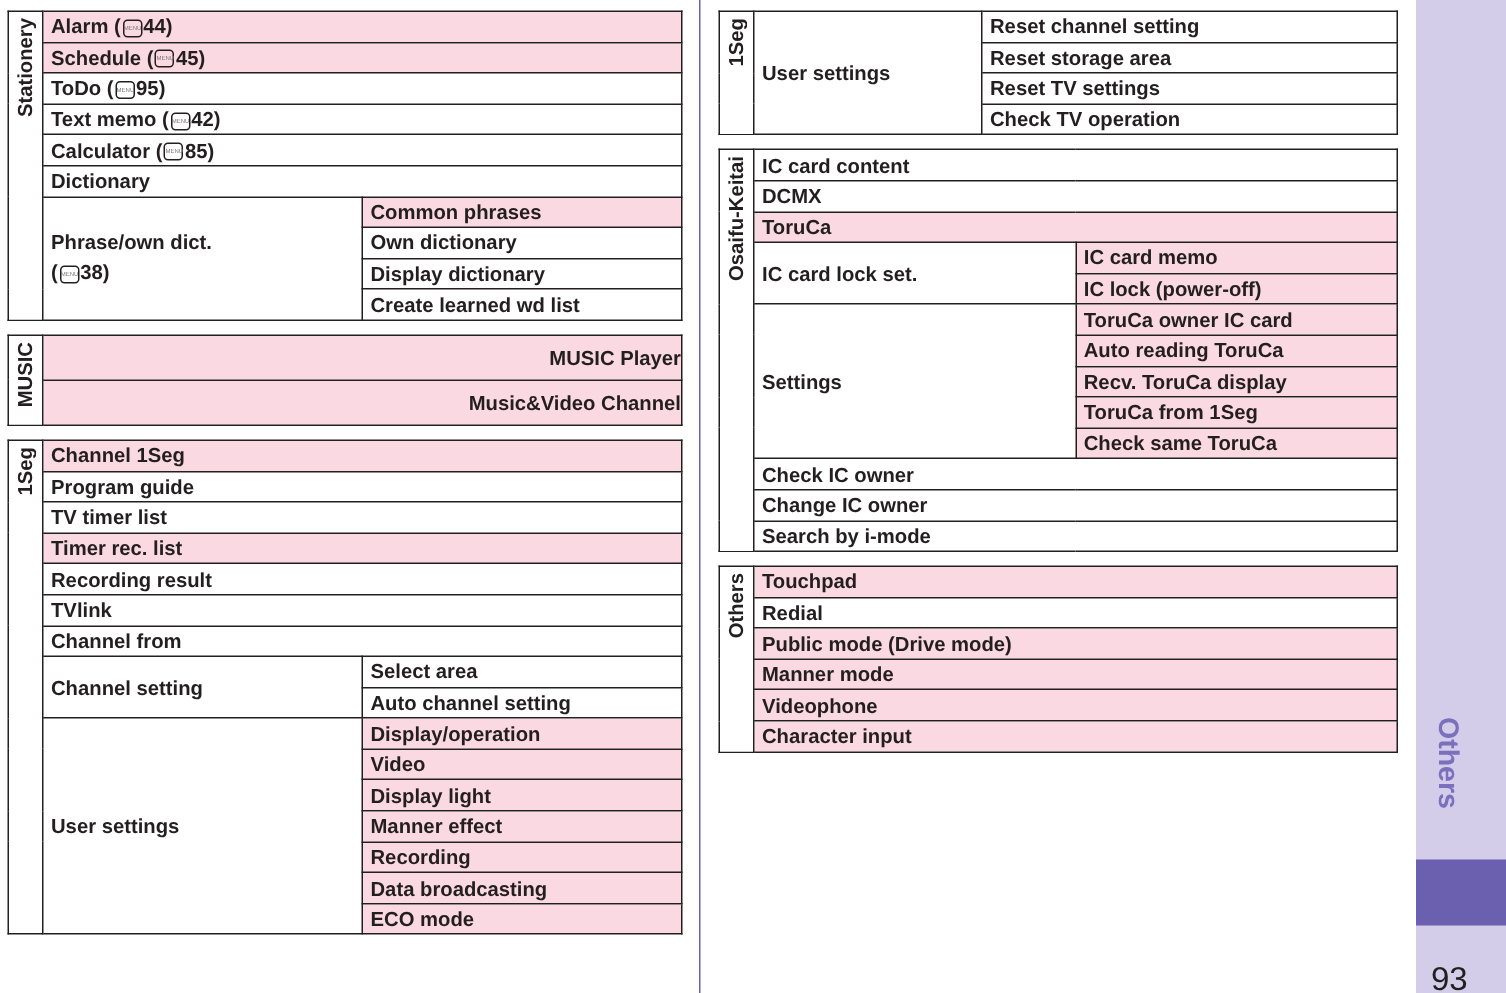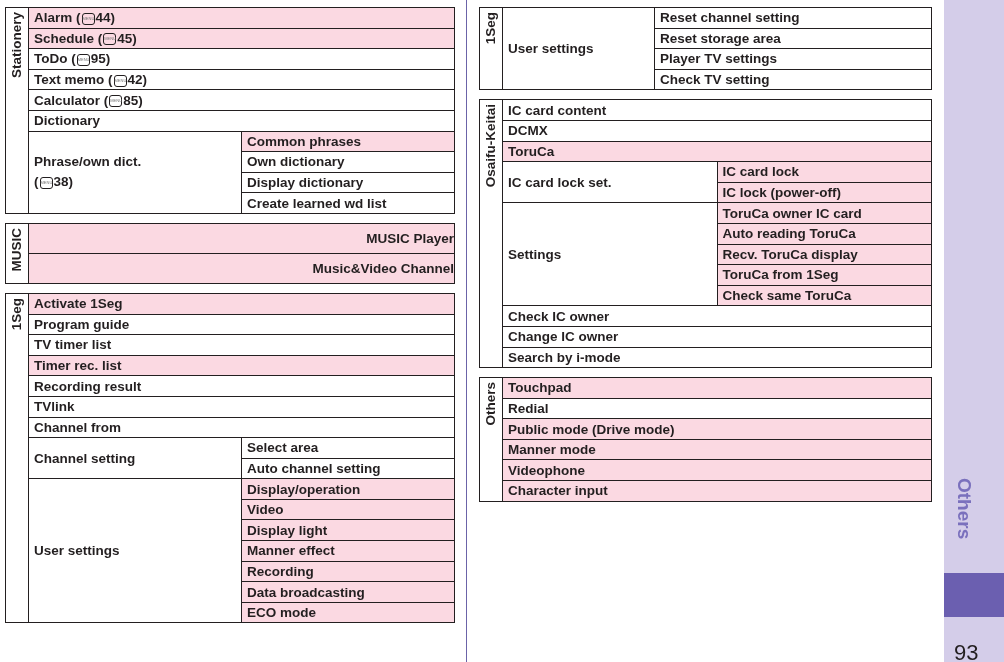--- a/index.html
+++ b/index.html
@@ -84,21 +84,21 @@
         </tr>
   </tbody>
     </table>
 
   <table class="menu">
     <tbody>
         <tr>
       <td class="cat" rowspan="16">
             <span class="vlabel">1Seg</span>
           </td>
-      <td class="pink" colspan="2">Activate 1Seg</td>
+      <td class="pink" colspan="2">Channel 1Seg</td>
     </tr>
     <tr>
           <td colspan="2">Program guide</td>
         </tr>
     <tr>
           <td colspan="2">TV timer list</td>
         </tr>
     <tr>
           <td class="pink" colspan="2">Timer rec. list</td>
         </tr>
@@ -154,45 +154,45 @@
       <td class="cat" rowspan="4">
             <span class="vlabel">1Seg</span>
           </td>
       <td class="mid" rowspan="4">User settings</td>
       <td>Reset channel setting</td>
     </tr>
     <tr>
           <td>Reset storage area</td>
         </tr>
     <tr>
-          <td>Player TV settings</td>
-        </tr>
-    <tr>
-          <td>Check TV setting</td>
+          <td>Reset TV settings</td>
+        </tr>
+    <tr>
+          <td>Check TV operation</td>
         </tr>
   </tbody>
     </table>
 
   <table class="menu">
     <tbody>
         <tr>
       <td class="cat" rowspan="13">
             <span class="vlabel">Osaifu-Keitai</span>
           </td>
       <td colspan="2">IC card content</td>
     </tr>
     <tr>
           <td colspan="2">DCMX</td>
         </tr>
     <tr>
           <td class="pink" colspan="2">ToruCa</td>
         </tr>
     <tr>
       <td class="mid" rowspan="2">IC card lock set.</td>
-      <td class="pink">IC card lock</td>
+      <td class="pink">IC card memo</td>
     </tr>
     <tr>
           <td class="pink">IC lock (power-off)</td>
         </tr>
     <tr>
       <td class="mid" rowspan="5">Settings</td>
       <td class="pink">ToruCa owner IC card</td>
     </tr>
     <tr>
           <td class="pink">Auto reading ToruCa</td>

